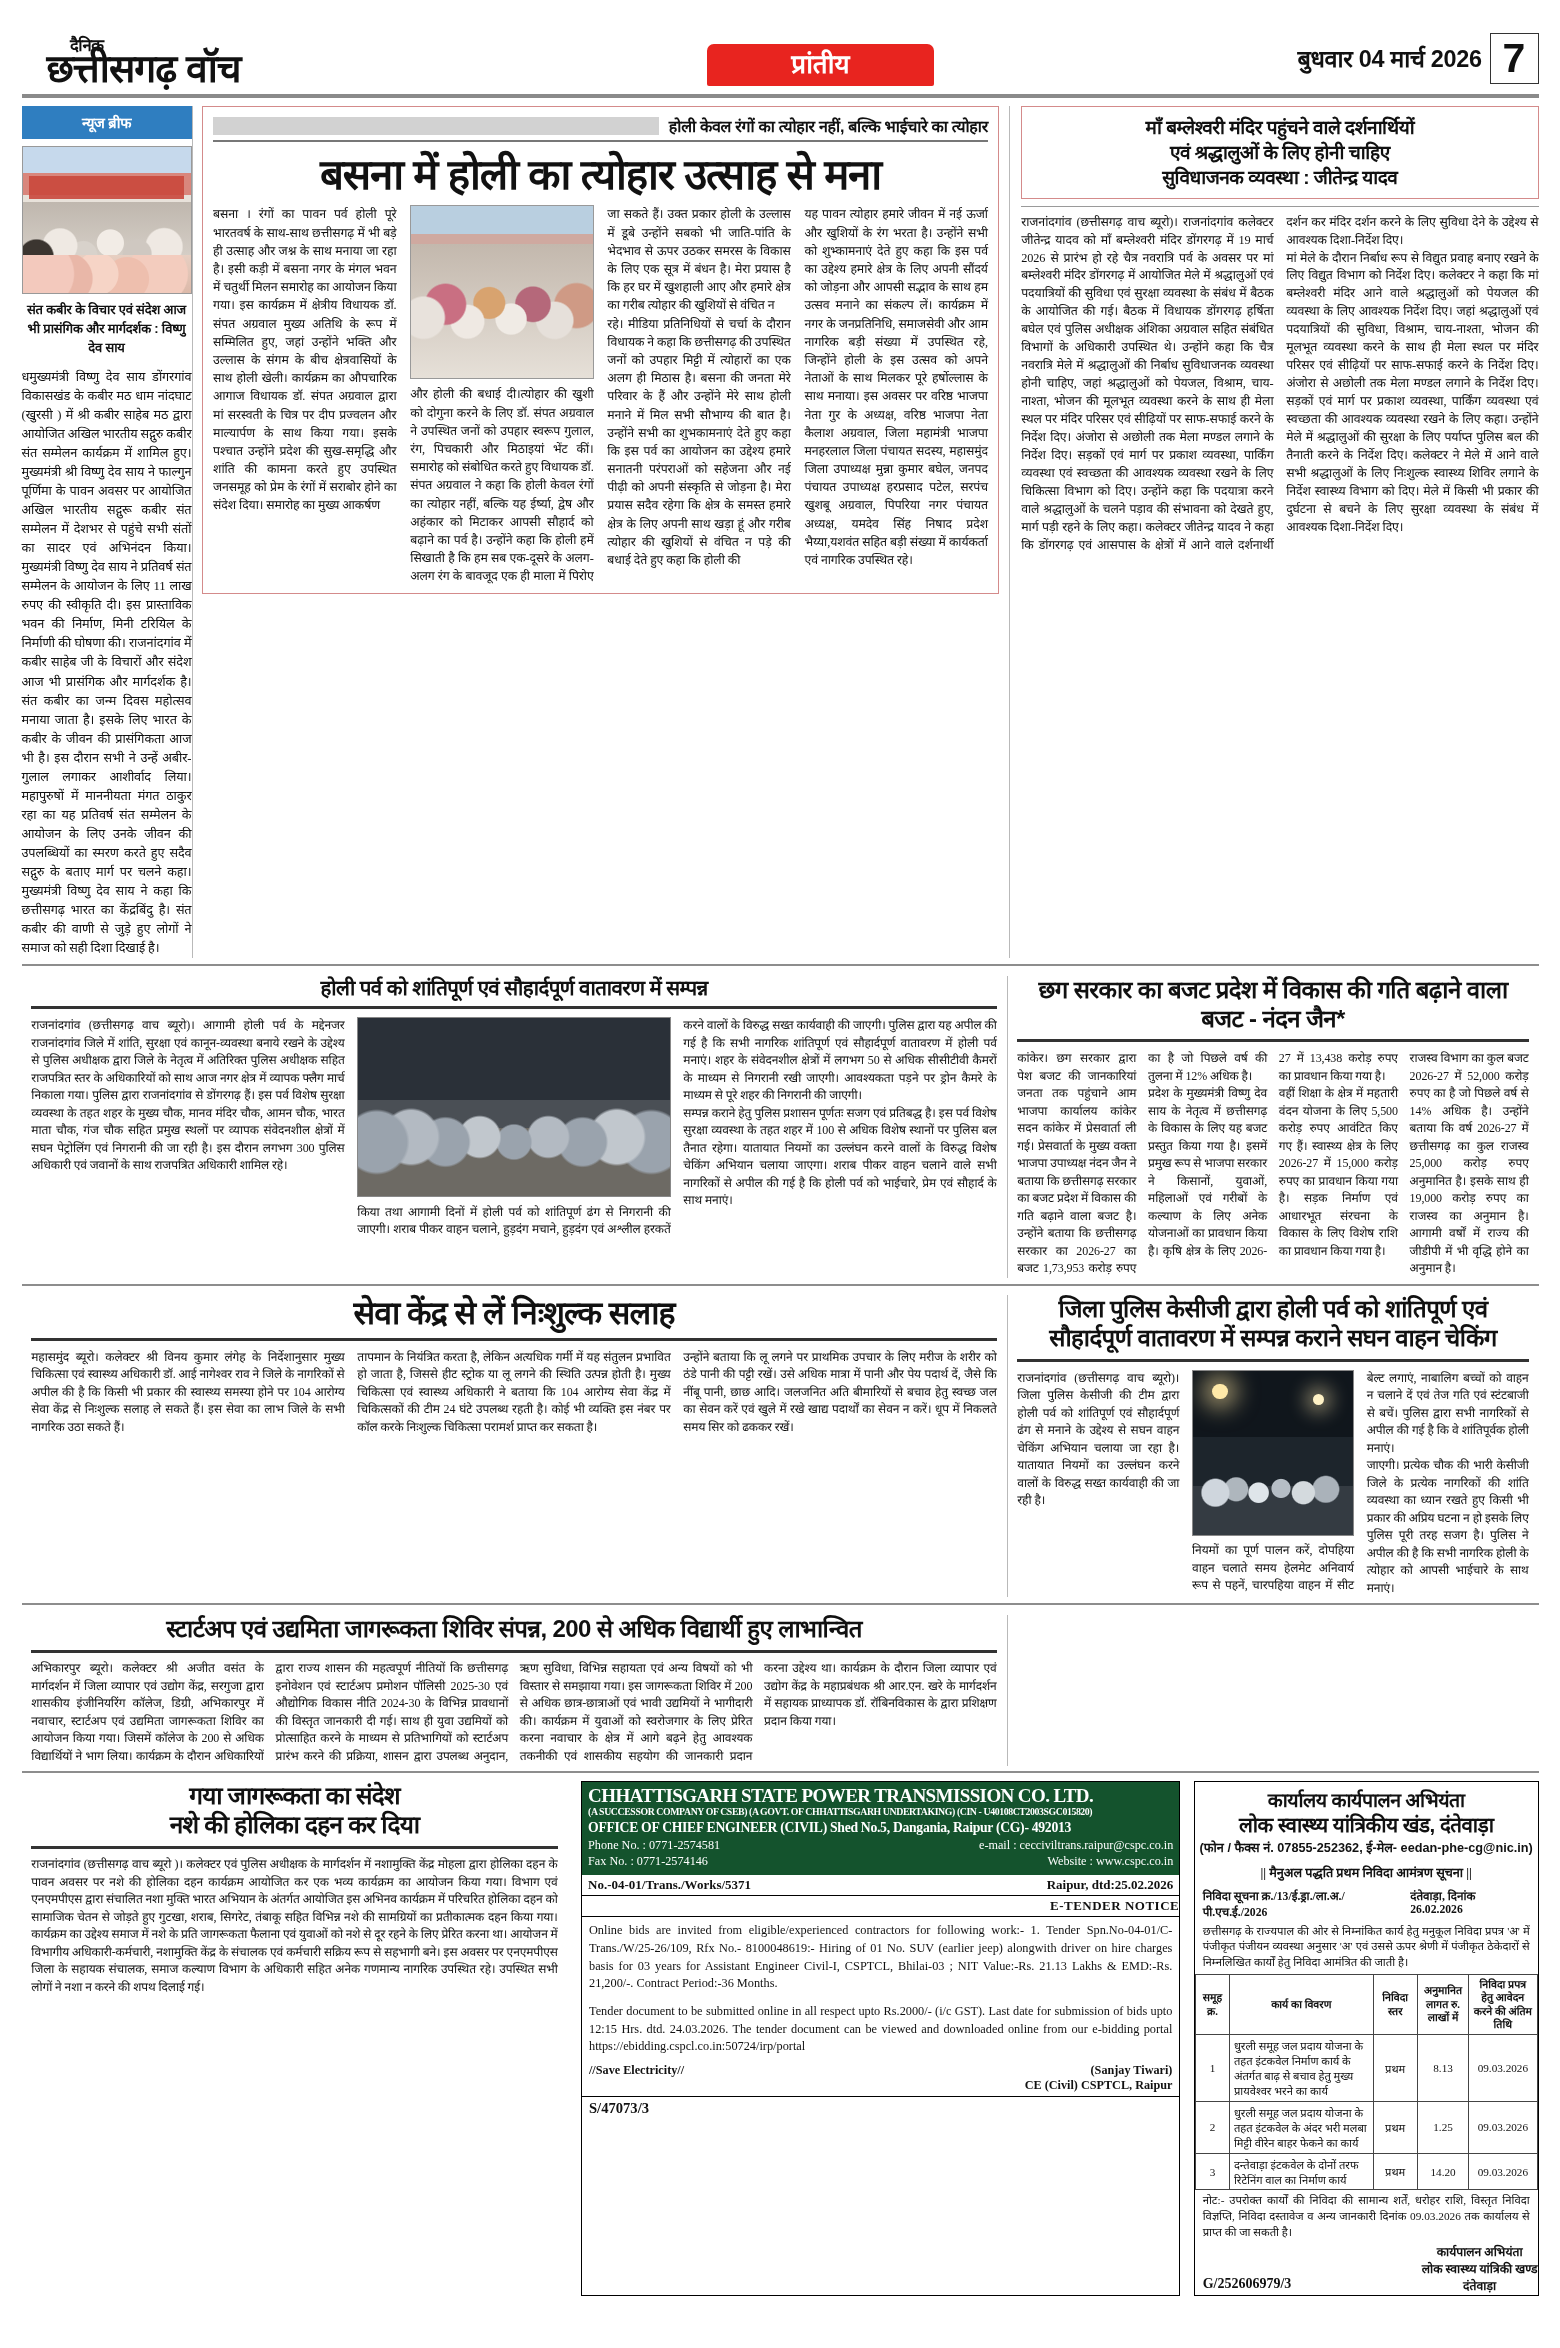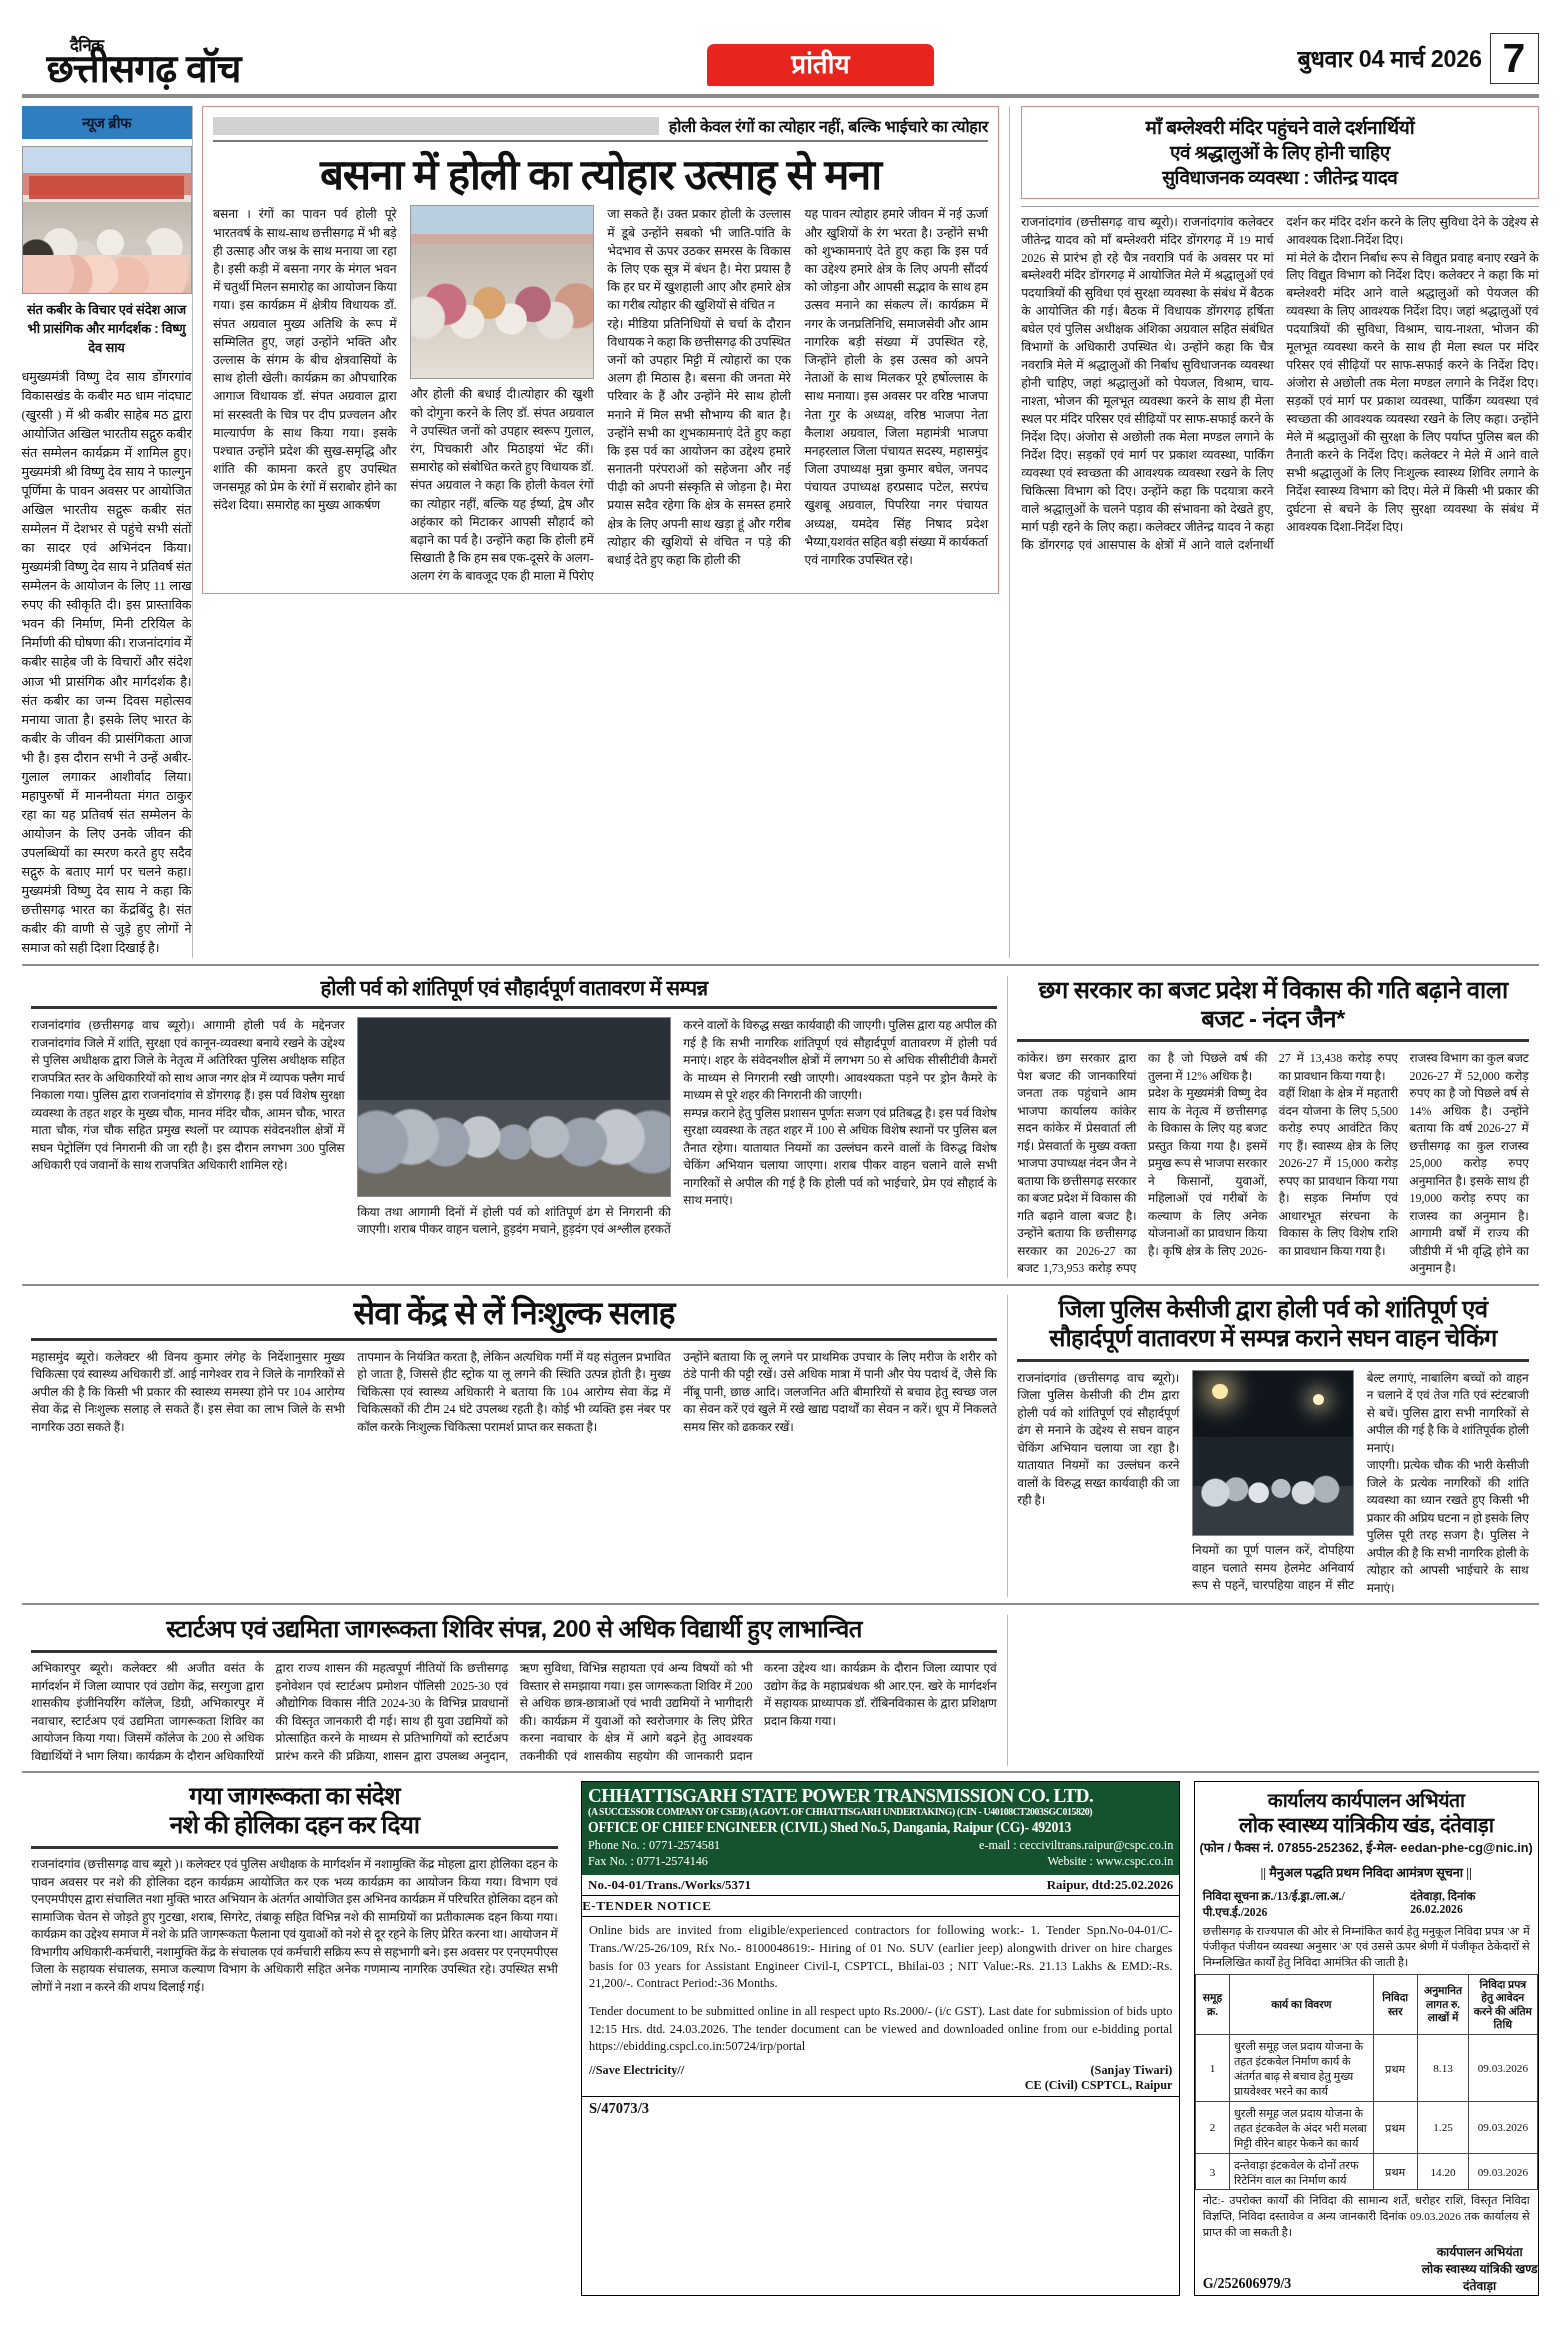--- a/index.html
+++ b/index.html
@@ -61,21 +61,21 @@
   .body-grid {
     display: grid;
     grid-template-columns: 170px 817px 1fr;
     gap: 0px;
     margin-top: 7.8px;
   }
   .sep-v { border-left: 1px solid #b9b9b9; }
 
   
   .brief-head {
-    background: #2f7ec0; color: #0f172a;
+    background: #2f7ec0; color: #ffffff;
     font-family: "Liberation Sans", sans-serif;
     font-size: 14.6px; font-weight: bold;
     text-align: center; padding: 5.9px 0 6.8px 0;
     letter-spacing: -0.3px;
   }
   .brief-photo {
     margin-top: 6.8px; height: 148px; width: 100%;
     border: 1px solid #999;
     background: linear-gradient(#c6d9ec 0 18%, #d9867c 18% 33%, #e8e2da 33% 72%, #f0d7cd 72% 100%);
     position: relative; overflow: hidden;
@@ -225,21 +225,21 @@
     background: #14532d; color: #fff; padding: 3.9px 5.9px 4.9px 5.9px;
     font-family: "Liberation Serif", serif;
   }
   .cspc-title { font-size: 19px; font-weight: bold; letter-spacing: -0.6px; line-height: 1.05;}
   .cspc-sub { font-size: 9.8px; font-weight: bold; letter-spacing: -0.4px; line-height: 1.25;}
   .cspc-office { font-size: 13.7px; font-weight: bold; letter-spacing: -0.3px; margin-top: 2px; line-height: 1.2;}
   .cspc-line { font-size: 12.2px; display: flex; justify-content: space-between; line-height: 1.35;}
   .ad-row { display: flex; justify-content: space-between; font-size: 13px; font-weight: bold;
     padding: 2px 5.9px; border-bottom: 1px solid #000;}
   .etender {
-    text-align: left; font-size: 13px; font-weight: bold; padding: 2px 0 2.9px 0;
+    text-align: right; font-size: 13px; font-weight: bold; padding: 2px 0 2.9px 0;
     border-bottom: 1px solid #000; letter-spacing: 0.5px;
   }
   .ad-text { font-size: 12.3px; line-height: 1.44; padding: 4.9px 6.8px; text-align: justify; }
   .ad-foot { display:flex; justify-content: space-between; font-size: 12.2px; font-weight: bold;
     padding: 2px 6.8px 2.9px 6.8px; }
   .ad-ref { border-top: 1.5px solid #000; font-size: 14.6px; font-weight: bold; padding: 2.9px 6.8px; }
 
   .phed-head {
     text-align: center; font-family: "Liberation Sans", sans-serif;
     font-weight: bold; line-height: 1.25; padding: 5.9px 3.9px 2px 3.9px;

